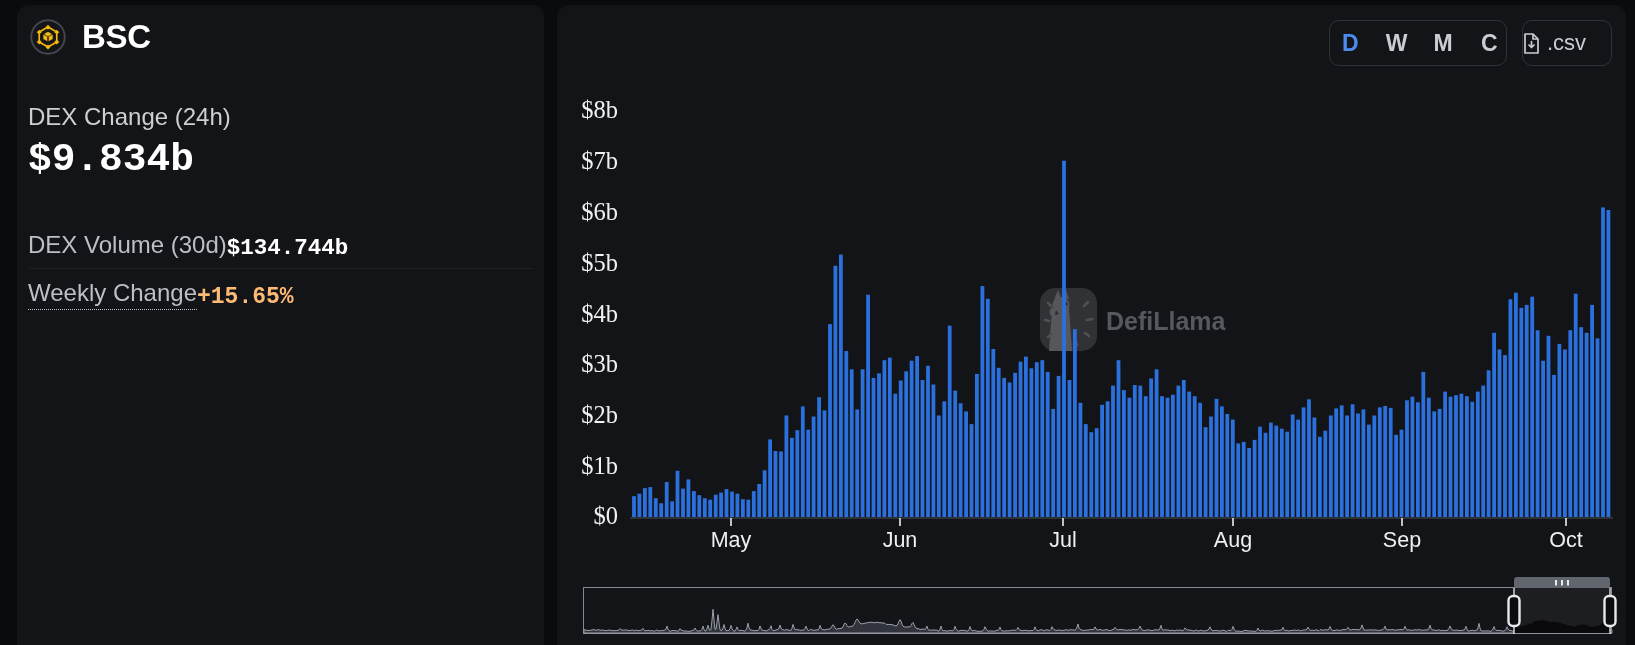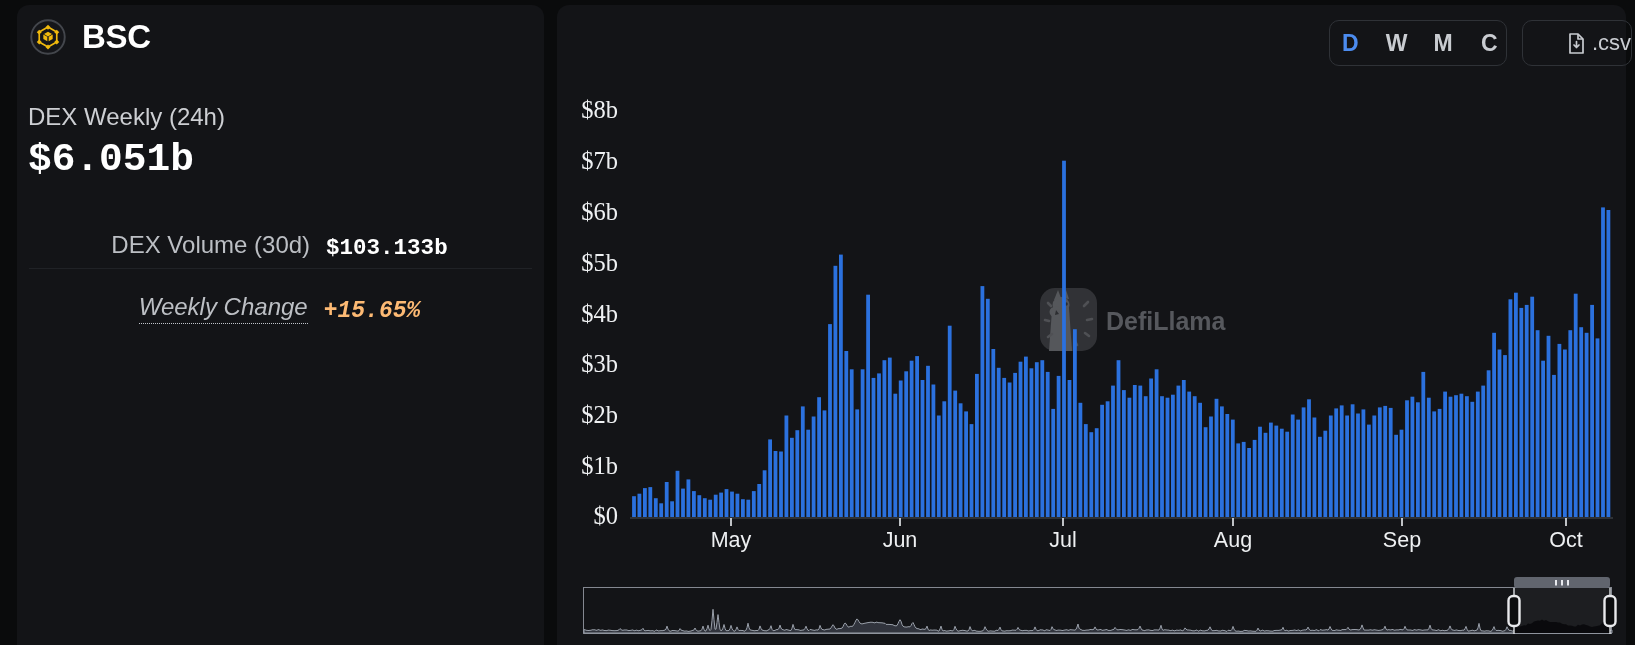--- a/index.html
+++ b/index.html
@@ -5,33 +5,33 @@
 html,body { width:1635px; height:645px; background:#0a0b0c; overflow:hidden;
   font-family:"Liberation Sans", sans-serif; }
 .card { position:absolute; top:5px; bottom:-12px; background:#131417; border-radius:12px; }
 #left { left:17px; width:527px; }
 #right { left:557px; width:1069px; }
 .head { position:absolute; left:13px; top:13px; display:flex; align-items:center; }
 .head h1 { color:#fff; font-size:33px; font-weight:700; margin-left:16px; letter-spacing:-0.3px; }
 .lbl { position:absolute; left:11px; top:98px; font-size:24px; color:#cdcfd3; }
 .big { position:absolute; left:11px; top:132px; font-family:"Liberation Mono",monospace;
   font-weight:700; font-size:39.5px; color:#fff; }
-.row { position:absolute; left:11px; right:13px; display:flex; justify-content:center; align-items:center;gap:16px; }
+.row { position:absolute; left:11px; right:13px; display:flex; justify-content:flex-start; align-items:center; }
 .row .lab { font-size:24px; color:#bcbfc4; }
 .row .val { font-family:"Liberation Mono",monospace; font-weight:700; font-size:22.5px; color:#fff; position:relative; top:3px; }
 .row .green { color:#fdba74; font-size:23px; }
 .dotted { border-bottom:1.5px dotted #c0c4ca; padding-bottom:2px; }
 .sep { position:absolute; left:12px; right:12px; top:263px; height:1px; background:#202226; }
 .btn { position:absolute; top:15px; height:46px; border:1px solid #2f3237; border-radius:10px;
   display:flex; align-items:center; color:#c9ccd1; font-size:23px; }
 #tf { left:772px; width:178px; }
 #tf span { flex:0 0 46.4px; text-align:center; font-weight:600;}
 #tf span:first-child { margin-left:-3px; }
 #tf .sel { color:#4c8cf0; }
-#csv { left:965px; width:110px; justify-content:flex-end; font-size:22px; gap:7px; }
+#csv { left:965px; width:90px; justify-content:flex-start; font-size:22px; gap:7px; }
 svg.main { position:absolute; left:0; top:0; }
 .ax { font-family:"Liberation Sans",sans-serif; font-size:21.5px; fill:#eef0f2; }
 .ay { font-family:"Liberation Serif",serif; font-size:24.5px; fill:#eff1f3; }
 </style></head>
 <body>
 <div class="card" id="left">
   <div class="head">
     <svg width="36" height="36" viewBox="0 0 37 37">
       <circle cx="18.5" cy="18.5" r="17.2" fill="#15161a" stroke="#43464c" stroke-width="2"></circle>
       <g stroke="#f1ba0d" stroke-width="1.7" fill="none">
@@ -44,28 +44,28 @@
         <rect x="16.7" y="6.6" width="3.6" height="3.6" transform="rotate(45 18.5 8.4)"></rect>
         <rect x="25.7" y="11.7" width="3.6" height="3.6" transform="rotate(45 27.5 13.5)"></rect>
         <rect x="25.7" y="21.9" width="3.6" height="3.6" transform="rotate(45 27.5 23.7)"></rect>
         <rect x="16.7" y="26.9" width="3.6" height="3.6" transform="rotate(45 18.5 28.7)"></rect>
         <rect x="7.7" y="21.9" width="3.6" height="3.6" transform="rotate(45 9.5 23.7)"></rect>
         <rect x="7.7" y="11.7" width="3.6" height="3.6" transform="rotate(45 9.5 13.5)"></rect>
       </g>
     </svg>
     <h1>BSC</h1>
   </div>
-  <div class="lbl">DEX Weekly (24h)</div>
-  <div class="big">$6.051b</div>
+  <div class="lbl">DEX Change (24h)</div>
+  <div class="big">$9.834b</div>
   <div class="row" style="top:226px;height:28px;">
     <span class="lab">DEX Volume (30d)</span>
-      <span class="val">$103.133b</span>
+      <span class="val">$134.744b</span>
   </div>
   <div class="sep"></div>
-  <div class="row" style="top:289px;height:28px;font-style:italic;">
+  <div class="row" style="top:275px;height:28px;">
     <span class="lab dotted">Weekly Change</span>
       <span class="val green">+15.65%</span>
   </div>
 </div>
 <div class="card" id="right">
   <div class="btn" id="tf">
       <span class="sel">D</span>
       <span>W</span>
       <span>M</span>
       <span>C</span>

